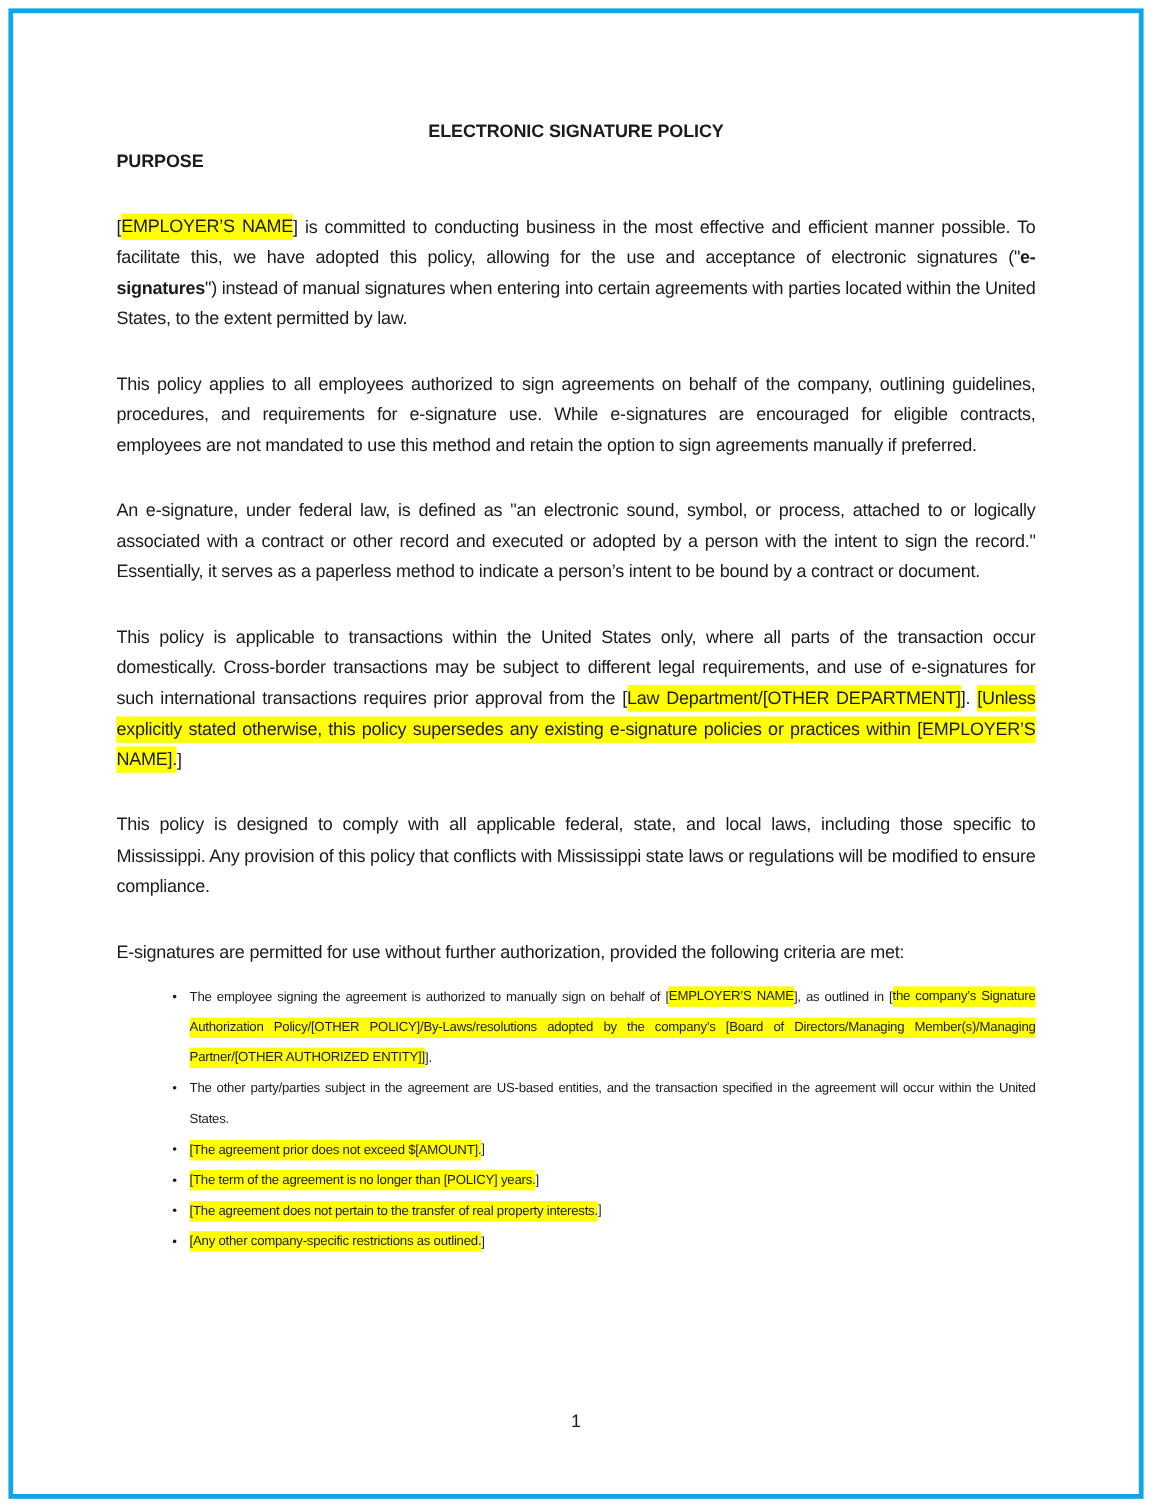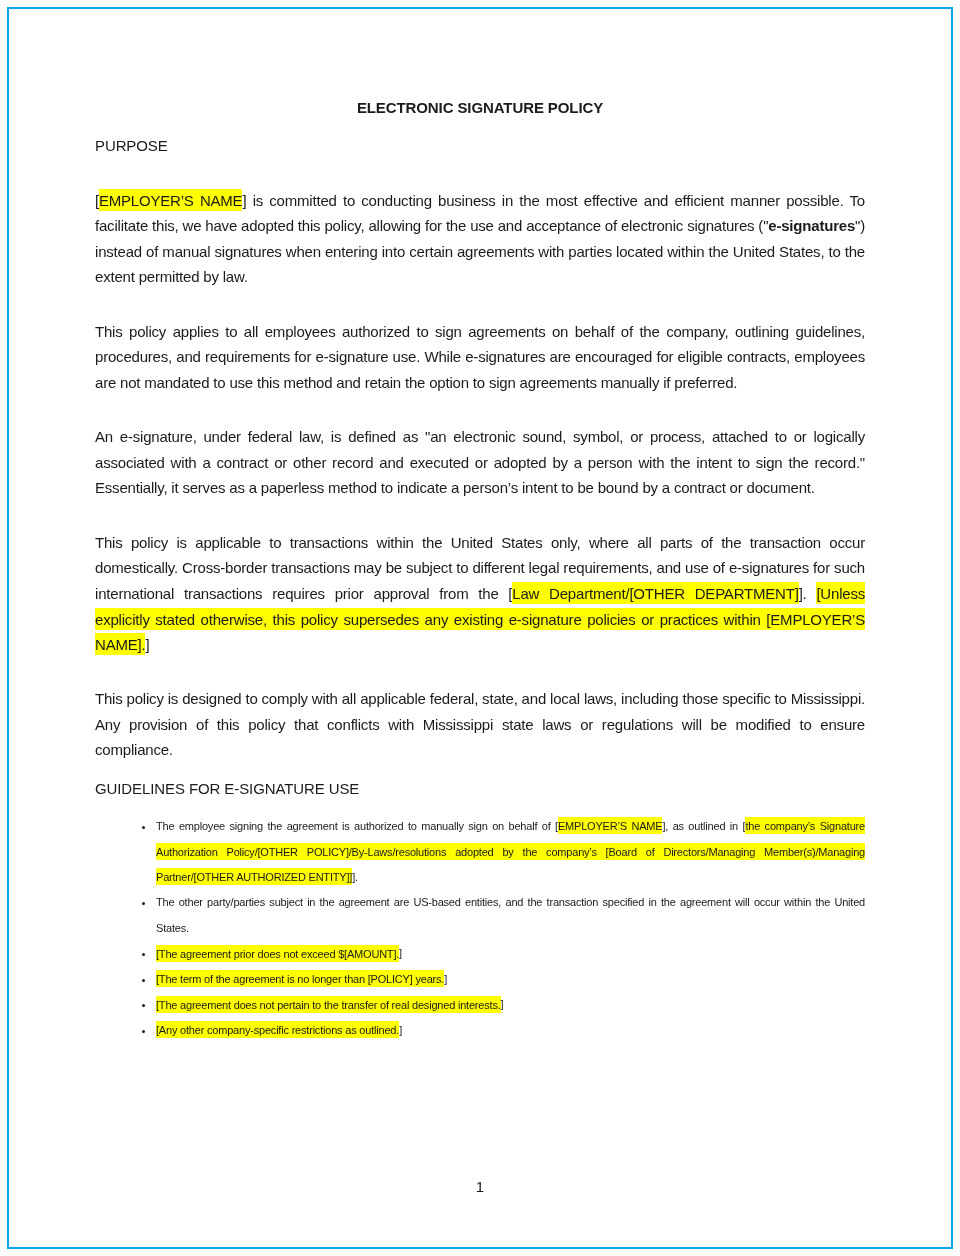--- a/index.html
+++ b/index.html
@@ -1,48 +1,48 @@
 <!DOCTYPE html>
 <html style="--hl: #ffff00;"><head>
 <meta charset="utf-8">
 <style>
   html,body{margin:0;padding:0;}
   body{
     width:960px;height:1256px;background:#ffffff;position:relative;overflow:hidden;
     font-family:"Liberation Sans","DejaVu Sans",sans-serif;color:#1b1b1b;
   }
-  .frame{position:absolute;inset:7px;border:2px solid #0ea5e9;background:#fff;}
+  .frame{position:absolute;inset:7px;border:4px solid #0ea5e9;background:#fff;}
   .content{padding:0 86px;}
   .title{margin-top:86px;text-align:center;font-weight:700;font-size:15px;line-height:25px;letter-spacing:-0.1px;}
-  .heading{font-weight:400;font-size:15px;line-height:25.5px;margin-top:13px;letter-spacing:-0.1px;}
+  .heading{font-weight:700;font-size:15px;line-height:25.5px;letter-spacing:-0.1px;}
   .para{font-size:15px;line-height:25.5px;margin-top:29px;text-align:justify;letter-spacing:-0.2px;}
   ul.bullets{margin:12.5px 0 0 0;padding-left:60px;list-style:disc;}
   ul.bullets li{font-size:11px;line-height:25.5px;text-align:justify;letter-spacing:-0.2px;padding-left:1px;}
   .hl{background:var(--hl,#ffff00);padding:2.5px 0;}
   .b{font-weight:700;}
   .footer{position:absolute;bottom:52px;left:0;right:0;text-align:center;font-size:15px;}
 </style>
 </head>
 <body>
 
 <div class="frame">
   <div class="content">
     <div class="title">ELECTRONIC SIGNATURE POLICY</div>
     <div>
         <div class="heading"><span>PURPOSE</span></div>
         <div class="para"><span>[</span><span class="hl">EMPLOYER’S NAME</span><span>] is committed to conducting business in the most effective and efficient manner possible. To facilitate this, we have adopted this policy, allowing for the use and acceptance of electronic signatures ("</span><span class="b">e-signatures</span><span>") instead of manual signatures when entering into certain agreements with parties located within the United States, to the extent permitted by law.</span></div>
         <div class="para"><span>This policy applies to all employees authorized to sign agreements on behalf of the company, outlining guidelines, procedures, and requirements for e-signature use. While e-signatures are encouraged for eligible contracts, employees are not mandated to use this method and retain the option to sign agreements manually if preferred.</span></div>
         <div class="para"><span>An e-signature, under federal law, is defined as "an electronic sound, symbol, or process, attached to or logically associated with a contract or other record and executed or adopted by a person with the intent to sign the record." Essentially, it serves as a paperless method to indicate a person’s intent to be bound by a contract or document.</span></div>
         <div class="para"><span>This policy is applicable to transactions within the United States only, where all parts of the transaction occur domestically. Cross-border transactions may be subject to different legal requirements, and use of e-signatures for such international transactions requires prior approval from the [</span><span class="hl">Law Department/[OTHER DEPARTMENT]</span><span>]. </span><span class="hl">[Unless explicitly stated otherwise, this policy supersedes any existing e-signature policies or practices within [EMPLOYER’S NAME].</span><span>]</span></div>
         <div class="para"><span>This policy is designed to comply with all applicable federal, state, and local laws, including those specific to Mississippi. Any provision of this policy that conflicts with Mississippi state laws or regulations will be modified to ensure compliance.</span></div>
-        <div class="heading"><span>GUIDELINES FOR E-SIGNATURE USE</span></div>
+        <div class="para"><span>E-signatures are permitted for use without further authorization, provided the following criteria are met:</span></div>
         <ul class="bullets">
           <li><span>The employee signing the agreement is authorized to manually sign on behalf of [</span><span class="hl">EMPLOYER’S</span><span class="hl"> </span><span class="hl">NAME</span><span>], as outlined in [</span><span class="hl">the company’s Signature Authorization Policy/[OTHER POLICY]/By-Laws/resolutions adopted by the company’s [Board of Directors/Managing Member(s)/Managing Partner/[OTHER AUTHORIZED ENTITY]]</span><span>].</span></li>
           <li><span>The other party/parties subject in the agreement are US-based entities, and the transaction specified in the agreement will occur within the United States.</span></li>
           <li><span class="hl">[The agreement prior does not exceed $[AMOUNT].</span><span>]</span></li>
           <li><span class="hl">[The term of the agreement is no longer than [POLICY] years.</span><span>]</span></li>
-          <li><span class="hl">[The agreement does not pertain to the transfer of real designed interests.</span><span>]</span></li>
+          <li><span class="hl">[The agreement does not pertain to the transfer of real property interests.</span><span>]</span></li>
           <li><span class="hl">[Any other company-specific restrictions as outlined.</span><span>]</span></li>
         </ul>
       </div>
   </div>
   <div class="footer">1</div>
 </div>
 
 </body></html>

